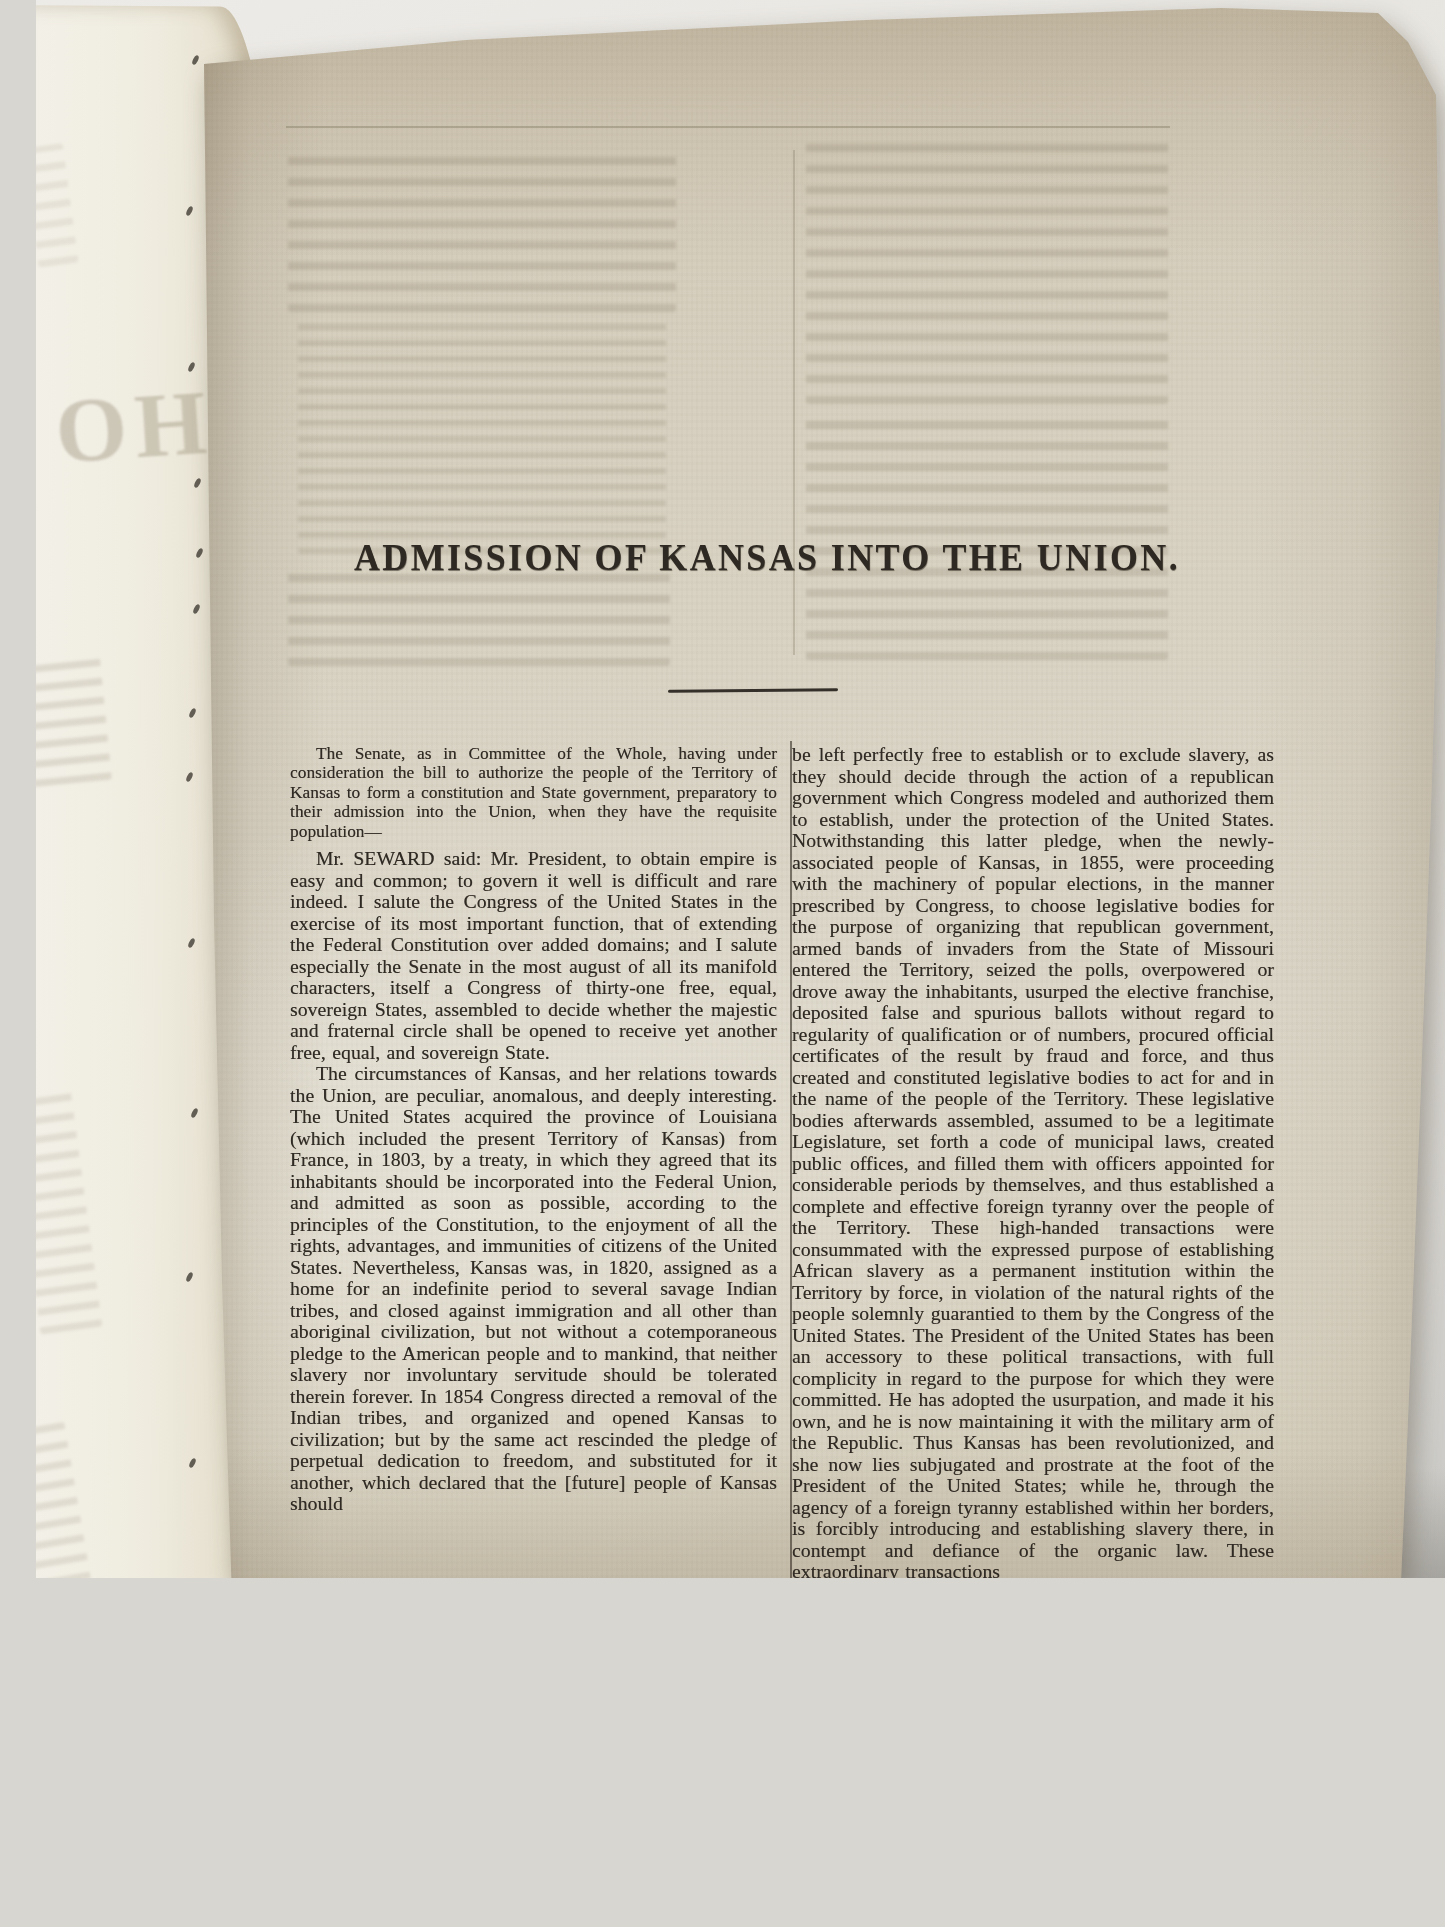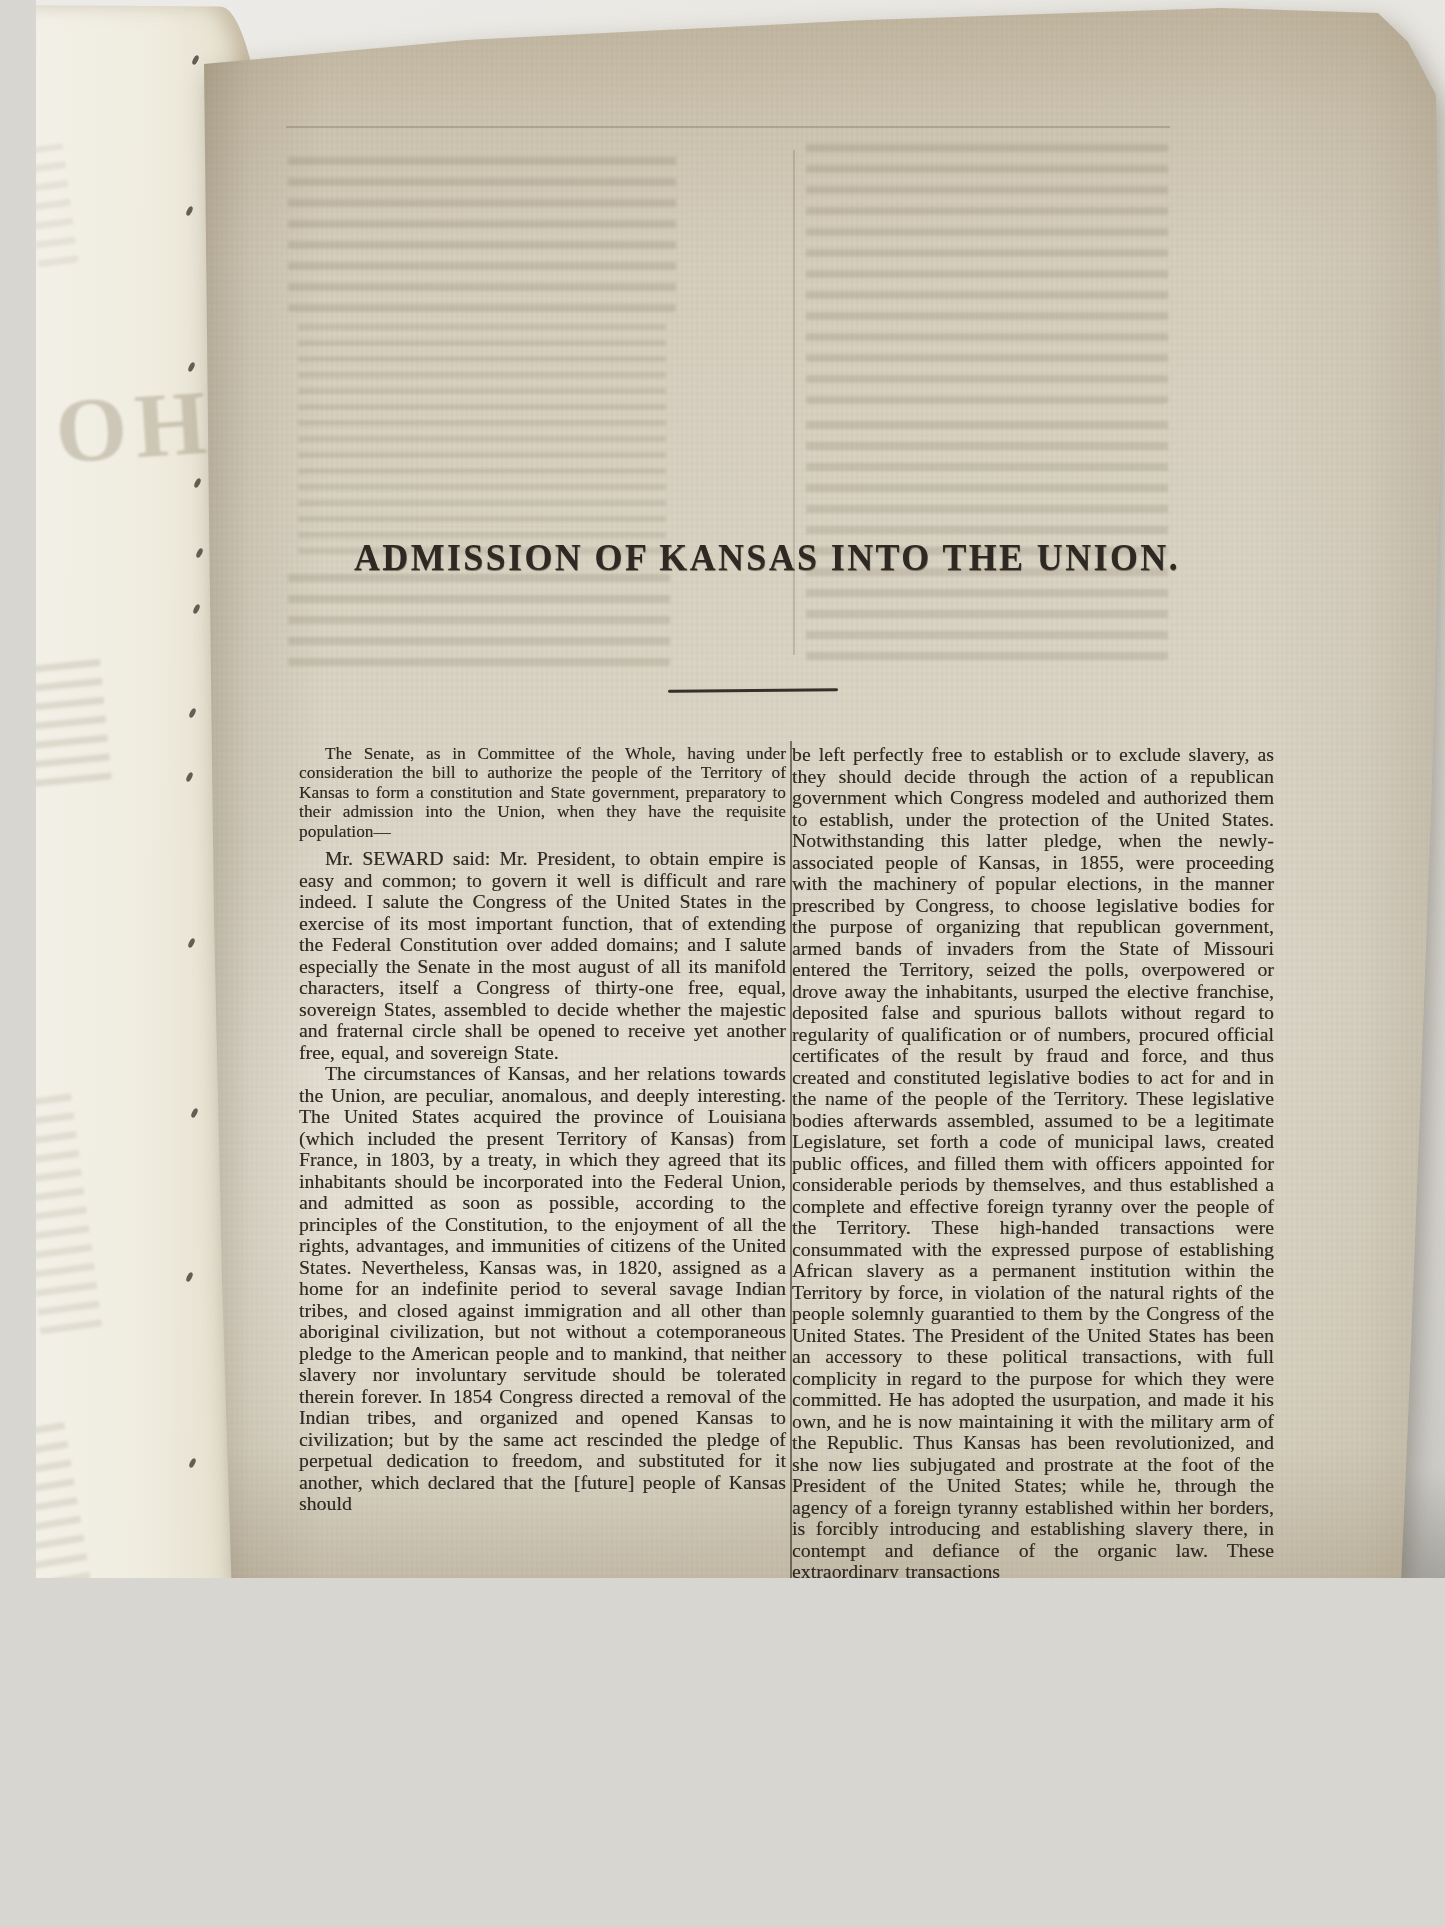--- a/index.html
+++ b/index.html
@@ -78,21 +78,21 @@
   .doc-title{position:absolute;left:170px;top:536px;width:1122px;margin:0;
     text-align:center;font-size:37px;font-weight:bold;letter-spacing:2.5px;
     transform:scaleX(.97);color:#2e2922;
     text-shadow:.4px .5px .7px rgba(46,38,28,.55);}
   .title-rule{position:absolute;left:632px;top:689px;width:170px;height:3px;
     background:#35302a;transform:rotate(-.6deg);border-radius:2px;}
   .col{position:absolute;top:744px;text-align:justify;font-size:19.6px;line-height:21.5px;
     letter-spacing:.1px;word-spacing:1.4px;
     text-shadow:.3px .4px .5px rgba(46,38,28,.5);}
   .col p{margin:0;text-indent:26px;}
-  .col-left{left:263px;width:487px;}
+  .col-left{left:254px;width:487px;}
   .col-right{left:756px;width:482px;}
   .preamble{font-size:17.2px;line-height:19.4px;margin-bottom:7px !important;word-spacing:.6px;}
   .cont{text-indent:0 !important;}
   .col-rule{position:absolute;left:754px;top:741px;width:2px;height:978px;
     background:rgba(58,50,40,.62);}
 </style>
 </head>
 <body>
 
 <div class="photo">

